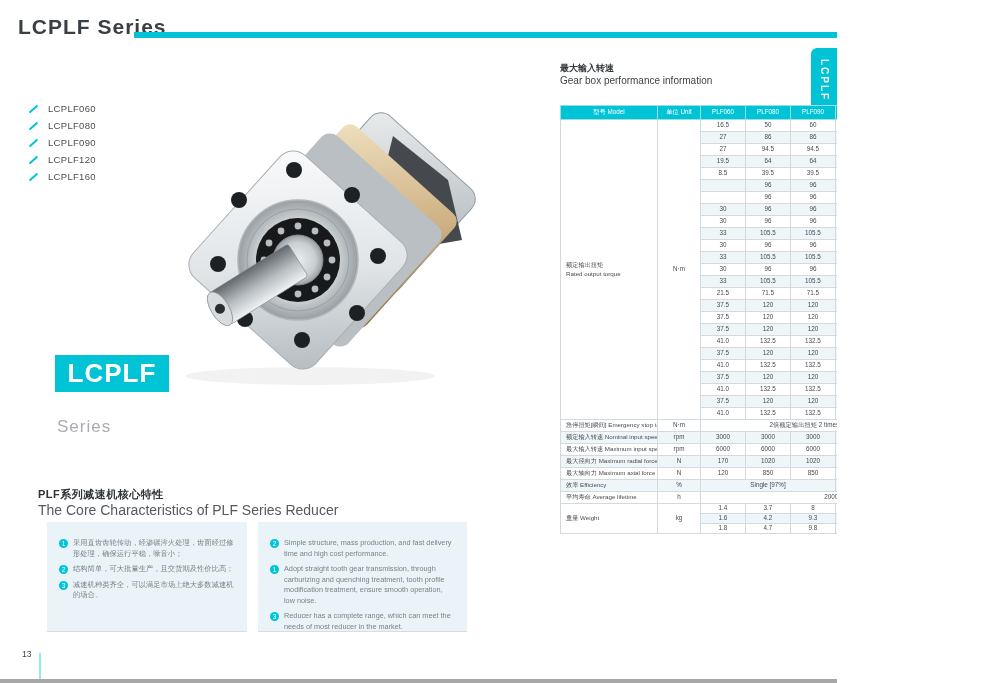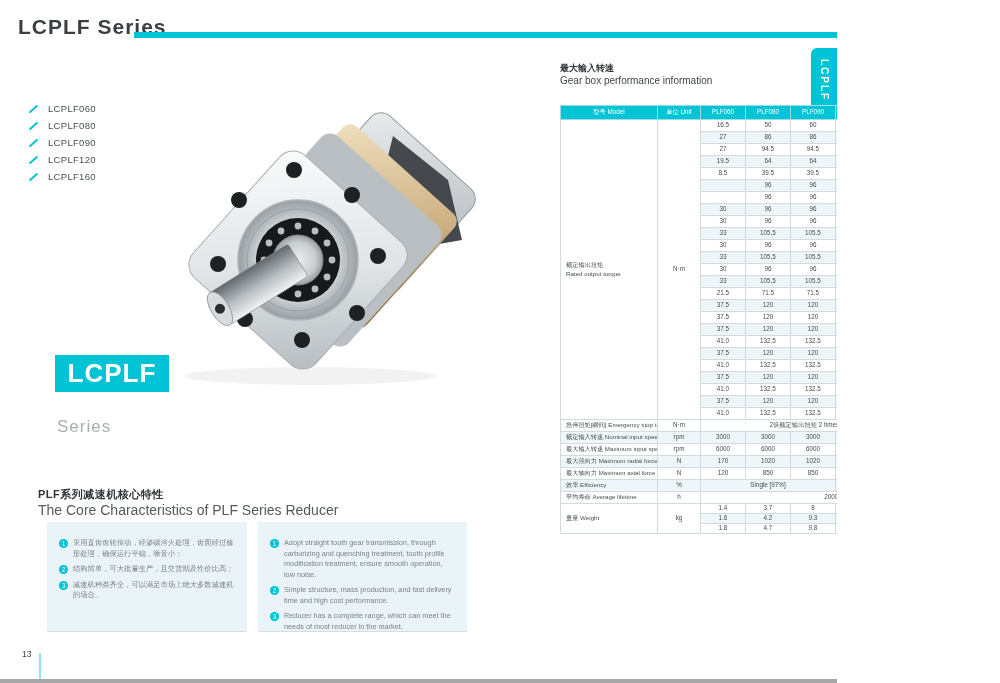--- a/index.html
+++ b/index.html
@@ -199,26 +199,26 @@
         <span class="bnum">2</span>
         <span class="btxt">结构简单，可大批量生产，且交货期及性价比高；</span>
       </div>
       <div class="bullet">
         <span class="bnum">3</span>
         <span class="btxt">减速机种类齐全，可以满足市场上绝大多数减速机的场合。</span>
       </div>
     </div>
   <div class="fbox fbox-en">
       <div class="bullet">
+        <span class="bnum">2</span>
+        <span class="btxt">Simple structure, mass production, and fast delivery time and high cost performance.</span>
+      </div>
+      <div class="bullet">
         <span class="bnum">1</span>
         <span class="btxt">Adopt straight tooth gear transmission, through carburizing and quenching treatment, tooth profile modification treatment, ensure smooth operation, low noise.</span>
-      </div>
-      <div class="bullet">
-        <span class="bnum">2</span>
-        <span class="btxt">Simple structure, mass production, and fast delivery time and high cost performance.</span>
       </div>
       <div class="bullet">
         <span class="bnum">3</span>
         <span class="btxt">Reducer has a complete range, which can meet the needs of most reducer in the market.</span>
       </div>
     </div>
 
   <div class="tbl-title-zh">最大输入转速</div>
   <div class="tbl-title-en">Gear box performance information</div>
 

